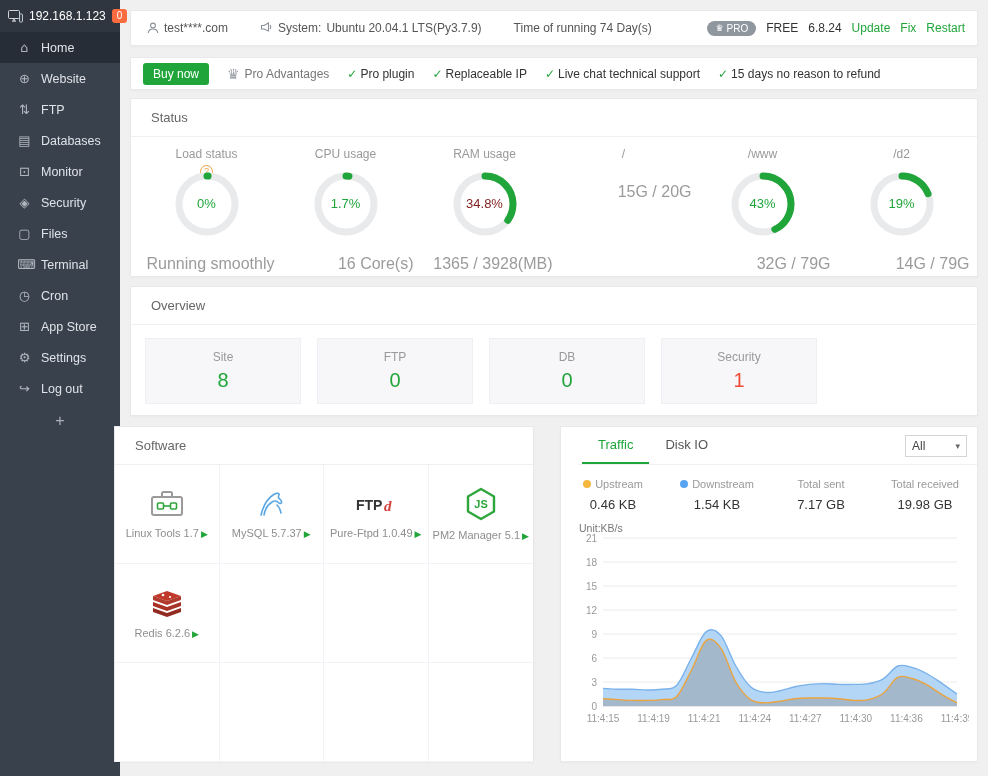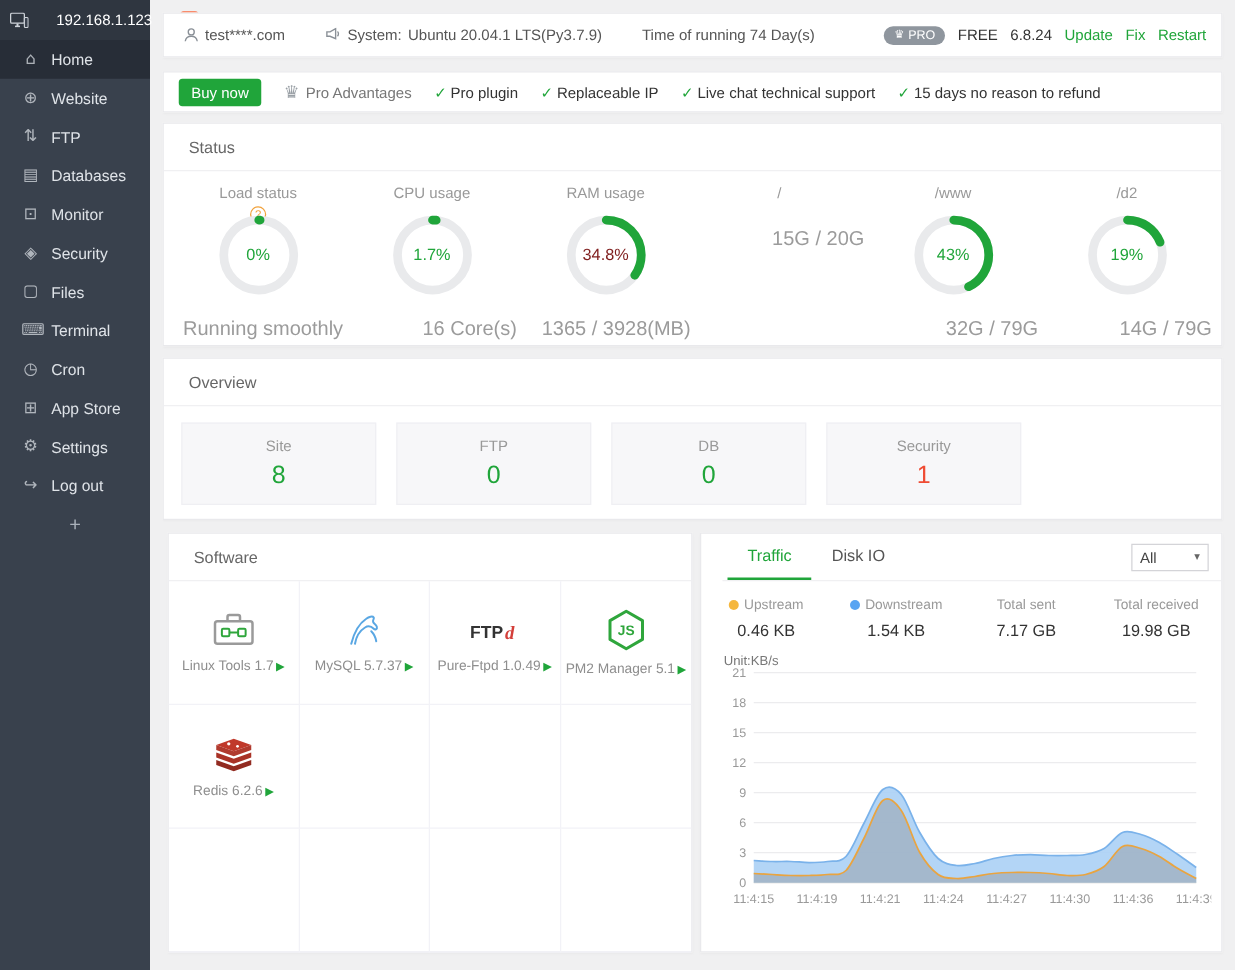--- a/index.html
+++ b/index.html
@@ -14,21 +14,21 @@
   }
   .ic { font-family: "DejaVu Sans", sans-serif; }
 
   
   .sidebar {
     position: absolute; left: 0; top: 0; width: 120px; height: 776px;
     background: #39414d;
   }
   .side-head {
     height: 32px; background: #2f3640; display: flex; align-items: center;
-    padding: 16px 8px; color: #fff; font-size: 12px; gap: 22px; cursor: pointer;
+    padding: 16px 8px; color: #fff; font-size: 12px; gap: 6px; cursor: pointer;
   }
   .side-head svg { flex: 0 0 auto; }
   .msg-badge {
     background: #fb6b40; color: #fff; font-size: 10px; border-radius: 3px;
     padding: 1px 5px; margin-left: auto; line-height: 12px;
   }
   .nav-item {
     height: 31px; display: flex; align-items: center; padding-left: 17px;
     color: #dfe3e8; font-size: 12.5px; cursor: pointer; gap: 9px;
   }
@@ -85,21 +85,21 @@
 
   
   .overview { left: 130px; top: 286px; width: 848px; height: 130px; }
   .ov-row { display: flex; padding: 13px 14px 0 14px; gap: 16px; }
   .ov-card { width: 156px; height: 66px; background: #f7f7f9; border: 1px solid #efeff3;
     text-align: center; cursor: pointer; }
   .ov-label { color: #999; font-size: 12px; margin-top: 11px; }
   .ov-value { font-size: 20px; margin-top: 5px; }
 
   
-  .software { left: 134px; top: 426px; width: 420px; height: 336px; }
+  .software { left: 114px; top: 426px; width: 420px; height: 336px; }
   .sw-grid { display: grid; grid-template-columns: repeat(4, 1fr);
     grid-template-rows: repeat(3, 99px); }
   .sw-cell { border-right: 1px solid #f2f2f7; border-bottom: 1px solid #f2f2f7;
     display: flex; flex-direction: column; align-items: center; justify-content: center;
     gap: 8px; }
   .sw-cell:nth-child(4n) { border-right: none; }
   .sw-cell.filled { cursor: pointer; }
   .sw-label { color: #8e8e8e; font-size: 11px; white-space: nowrap; }
   .play { color: #20a53a; font-size: 9px; margin-left: 2px; }
 

